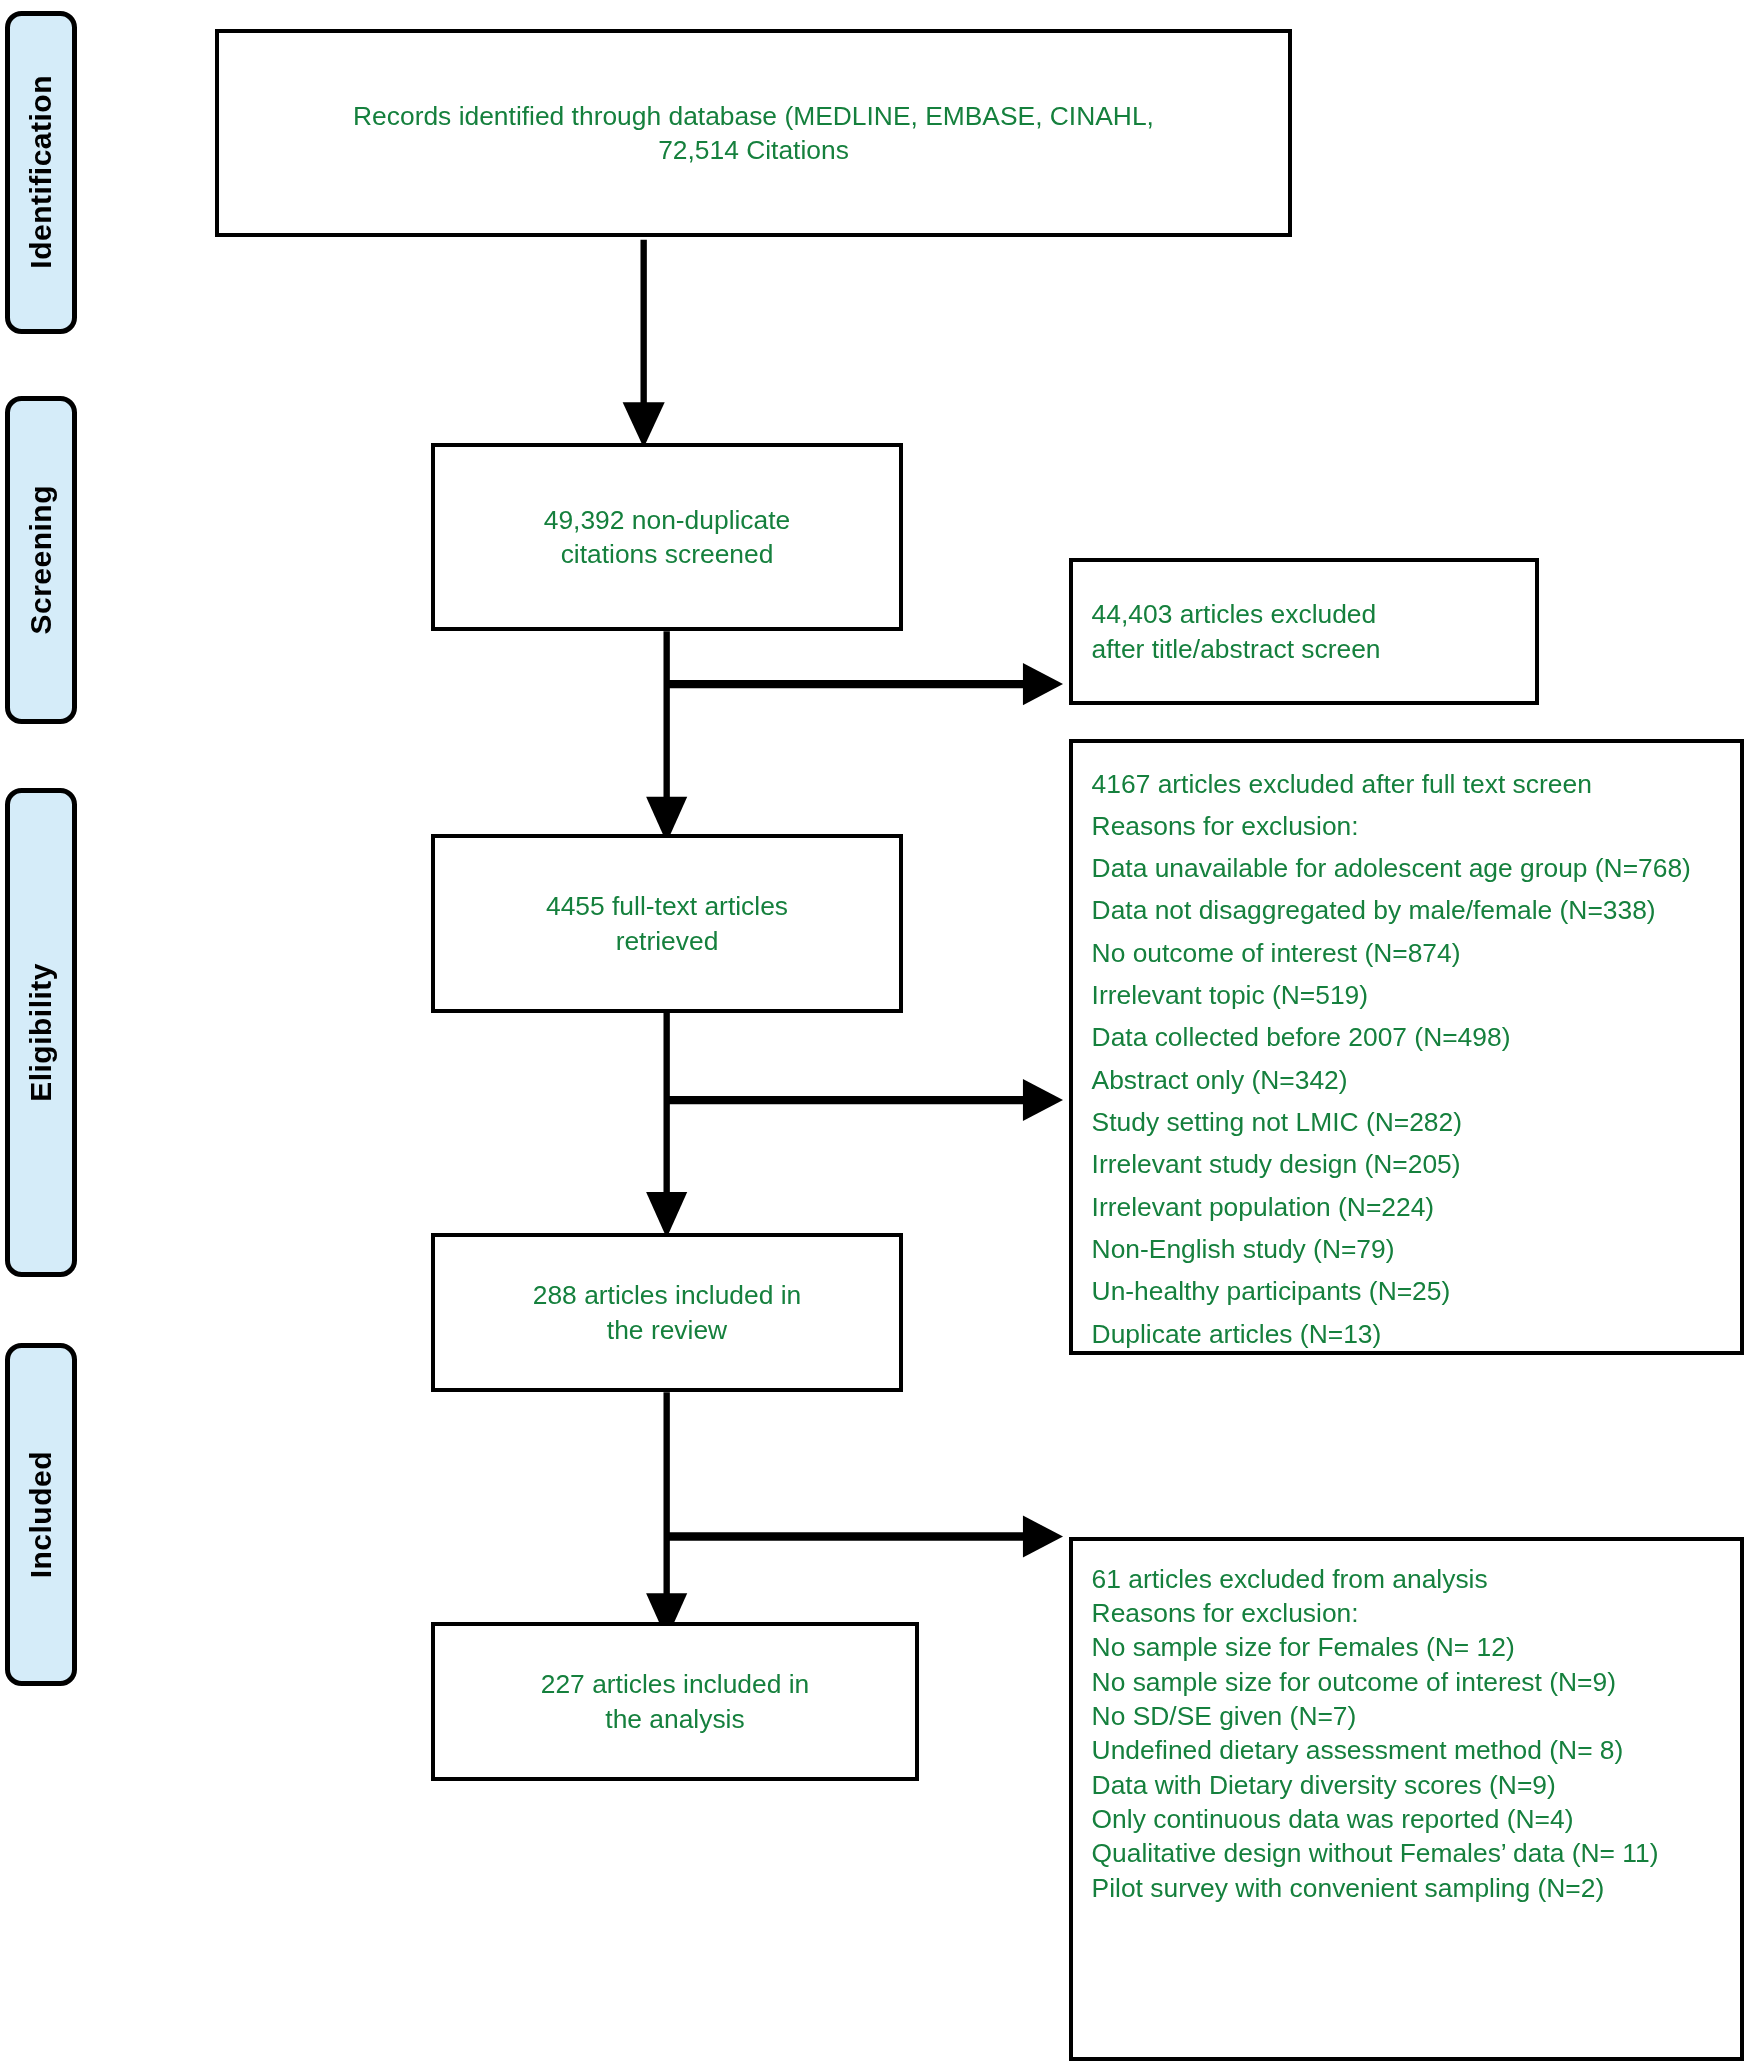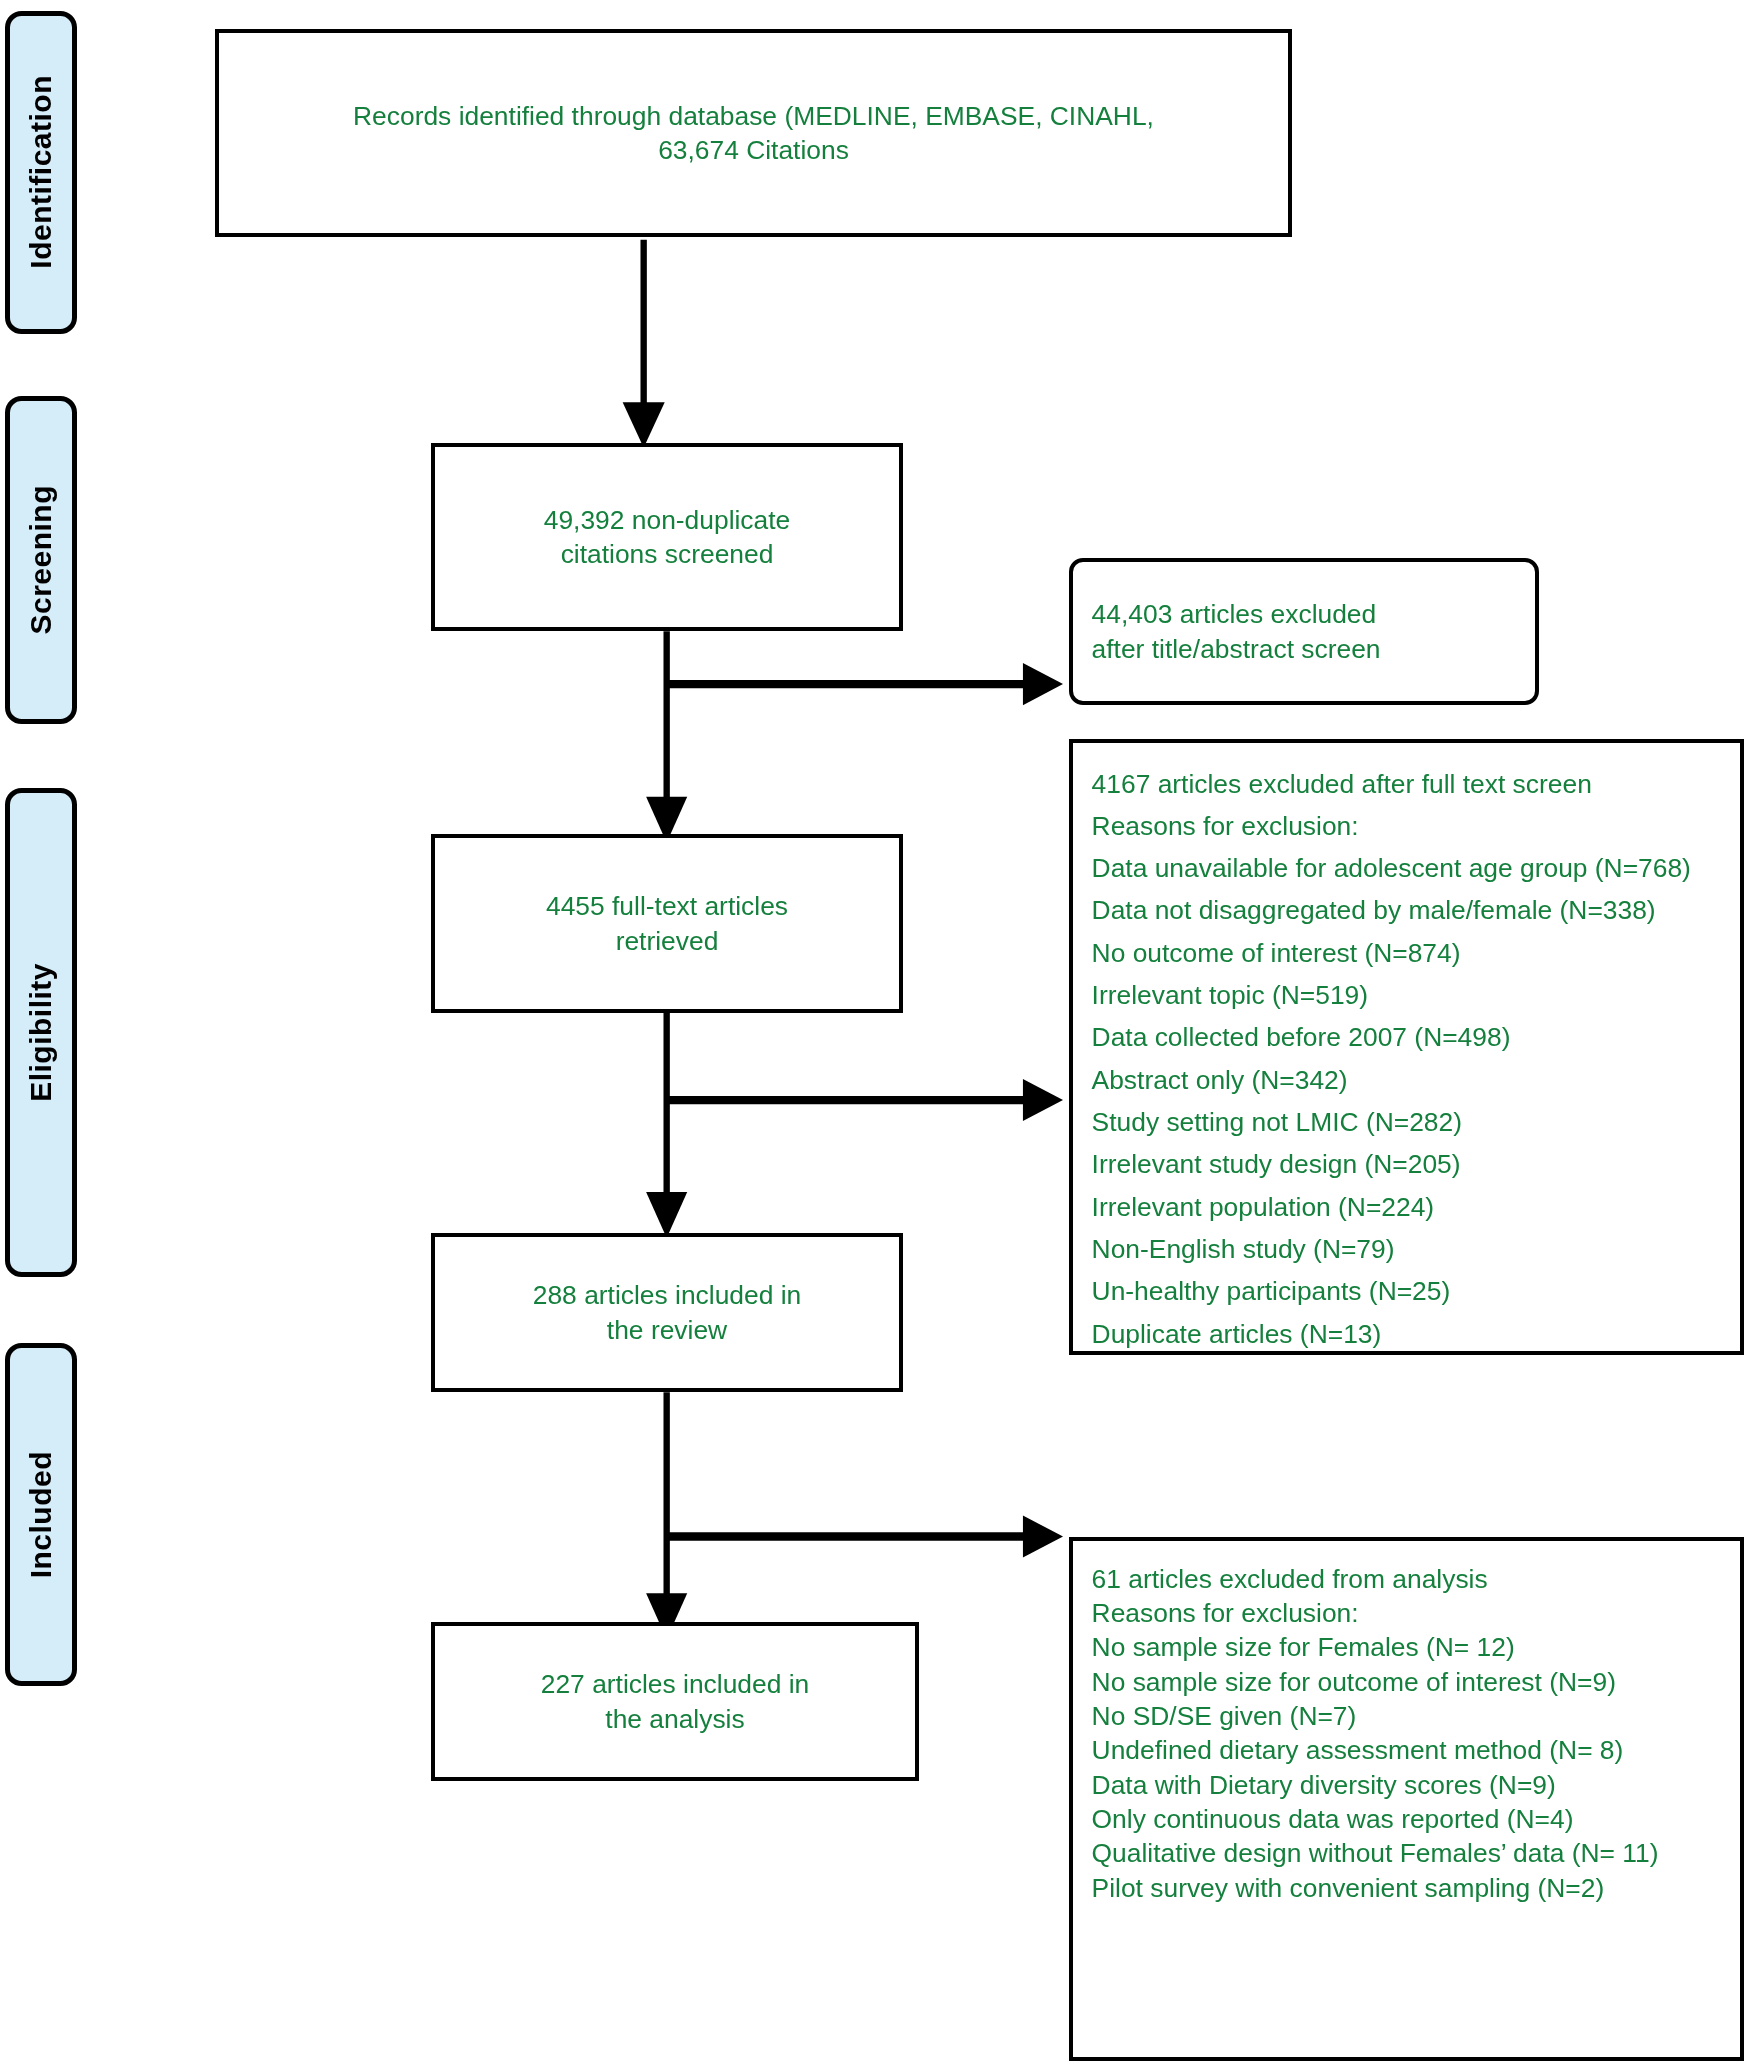--- a/index.html
+++ b/index.html
@@ -134,29 +134,29 @@
   <div class="stage-label" style="left:4.9px; top:788px; width:72px; height:489px;">
     <span class="stage-text">Eligibility</span>
   </div>
 
   <div class="stage-label" style="left:4.9px; top:1343px; width:72px; height:343px;">
     <span class="stage-text">Included</span>
   </div>
 
   <div class="flow-box center" style="left:215px; top:29px; width:1077px; height:208px;">
     <div class="line">Records identified through database (MEDLINE, EMBASE, CINAHL,</div>
-    <div class="line">63,674 Citations</div>
+    <div class="line">72,514 Citations</div>
   </div>
 
   <div class="flow-box center" style="left:431px; top:443px; width:472px; height:188px;">
     <div class="line">49,392 non-duplicate</div>
     <div class="line">citations screened</div>
   </div>
 
-  <div class="flow-box left" style="left:1069px; top:558px; width:470px; height:147px;border-radius:14px;">
+  <div class="flow-box left" style="left:1069px; top:558px; width:470px; height:147px;">
     <div class="line">44,403 articles excluded</div>
     <div class="line">after title/abstract screen</div>
   </div>
 
   <div class="flow-box center" style="left:431px; top:834px; width:472px; height:179px;">
     <div class="line">4455 full-text articles</div>
     <div class="line">retrieved</div>
   </div>
 
   <div class="flow-box left" style="left:1069px; top:739px; width:675px; height:616px; justify-content:space-between; padding-top:23.5px;">

